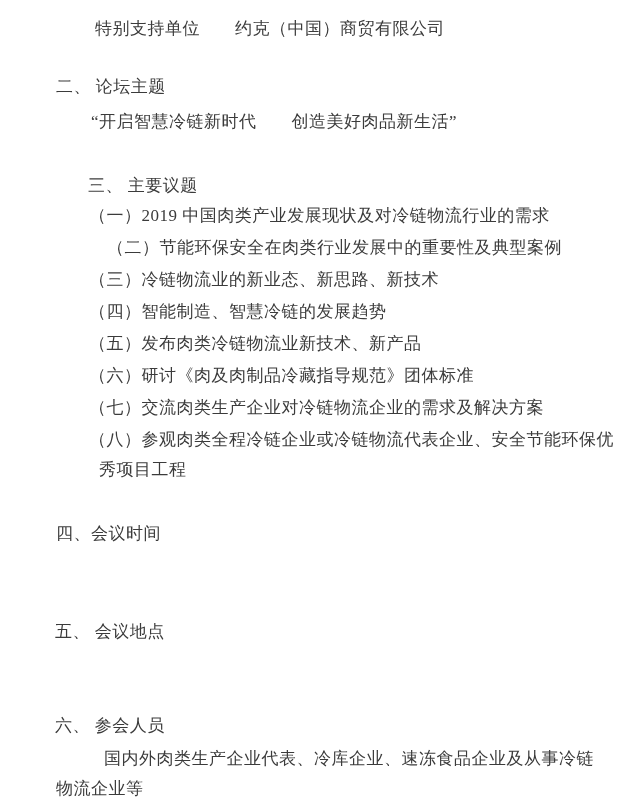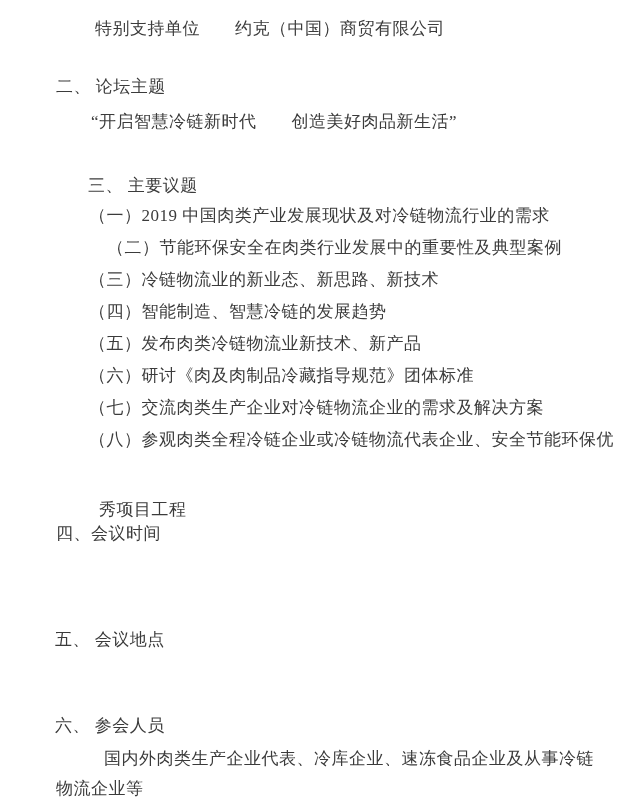--- a/index.html
+++ b/index.html
@@ -39,23 +39,23 @@
 
   <div class="line heading" style="top:176px; left:56px;margin-left:32px;">三、 主要议题</div>
   <div class="line body-line" style="top:206px; left:89px;">（一）2019 中国肉类产业发展现状及对冷链物流行业的需求</div>
   <div class="line body-line" style="top:238px; left:89px;margin-left:18px;">（二）节能环保安全在肉类行业发展中的重要性及典型案例</div>
   <div class="line body-line" style="top:270px; left:89px;">（三）冷链物流业的新业态、新思路、新技术</div>
   <div class="line body-line" style="top:302px; left:89px;">（四）智能制造、智慧冷链的发展趋势</div>
   <div class="line body-line" style="top:334px; left:89px;text-align:center;">（五）发布肉类冷链物流业新技术、新产品</div>
   <div class="line body-line" style="top:366px; left:89px;">（六）研讨《肉及肉制品冷藏指导规范》团体标准</div>
   <div class="line body-line" style="top:398px; left:89px;">（七）交流肉类生产企业对冷链物流企业的需求及解决方案</div>
   <div class="line body-line" style="top:430px; left:89px;">（八）参观肉类全程冷链企业或冷链物流代表企业、安全节能环保优</div>
-  <div class="line body-line" style="top:460px; left:99px;margin-top:40px;">秀项目工程</div>
+  <div class="line body-line" style="top:460px; left:99px;">秀项目工程</div>
 
   <div class="line heading" style="top:524px; left:56px;">四、会议时间</div>
 
-  <div class="line heading" style="top:622px; left:55px;margin-top:8px;">五、  会议地点</div>
+  <div class="line heading" style="top:622px; left:55px;">五、  会议地点</div>
 
   <div class="line heading" style="top:716px; left:55px;">六、  参会人员</div>
   <div class="line body-line" style="top:749px; left:104px;">国内外肉类生产企业代表、冷库企业、速冻食品企业及从事冷链</div>
   <div class="line body-line" style="top:779px; left:56px;">物流企业等</div>
 
 </div>
 
 </body></html>

